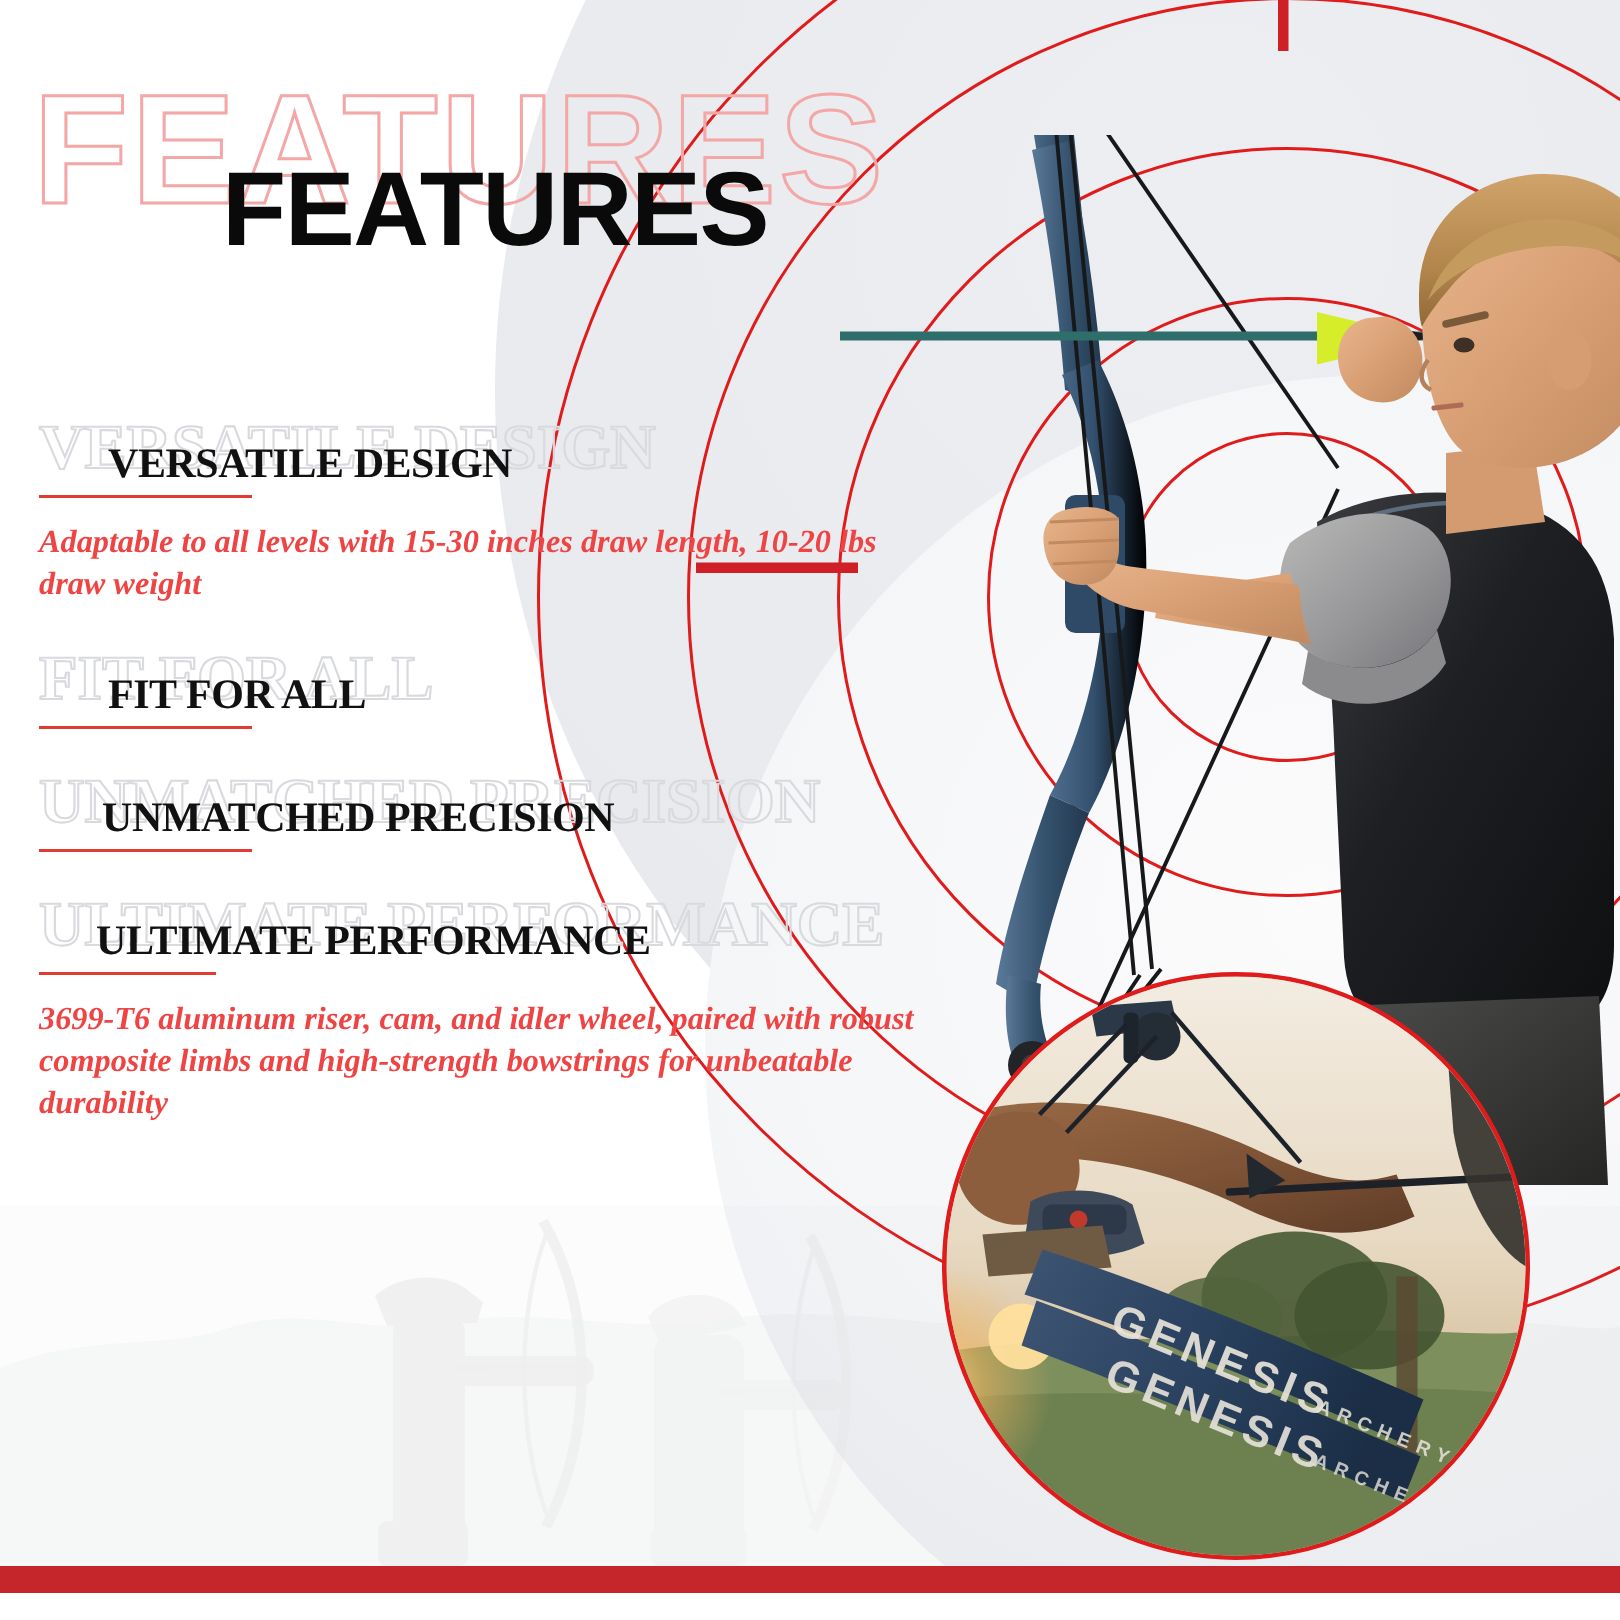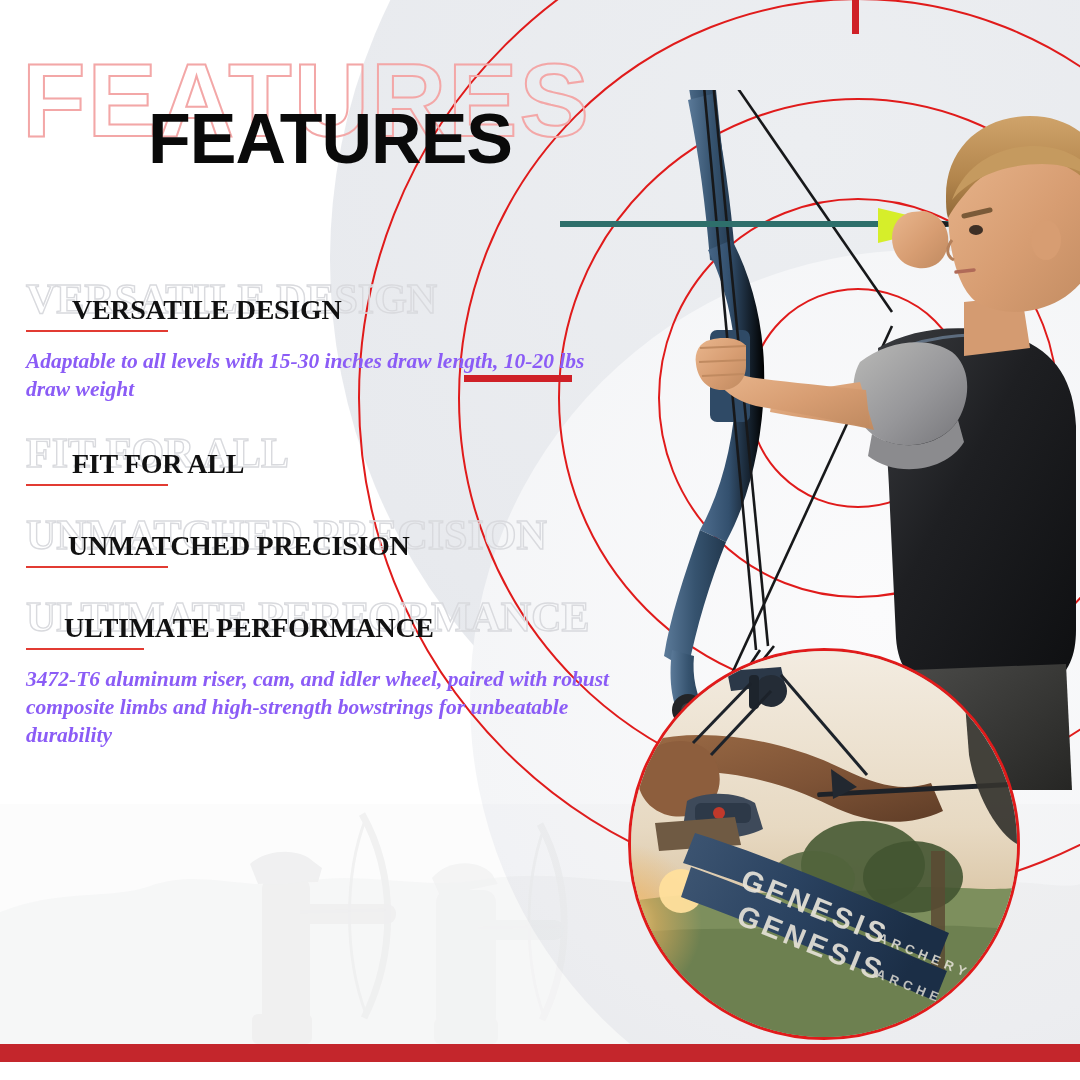--- a/index.html
+++ b/index.html
@@ -144,21 +144,21 @@
     left:26px; top:52px;
     width:142px; height:2px;
     background:#e23b32;
   }
   .feat-desc {
     margin:16px 0 0 26px;
     font-size:21.5px;
     font-style:italic;
     font-weight:bold;
     line-height:1.30;
-    color:#8b5cf6;
+    color:#ef4444;
     max-width:600px;
   }
 
   
   .f0 .feat-rule { width:142px; }
   .f1 .feat-rule { width:142px; }
   .f2 .feat-rule { width:142px; }
   .f3 .feat-rule { width:118px; }
   .f1 .feat-title { left:72px; }
   .f2 .feat-title { left:68px; }
@@ -458,18 +458,18 @@
         <div class="feat-rule"></div>
       </div>
     </div>
 
     <div class="feature f3">
       <div class="feat-head-wrap">
         <div class="feat-ghost">ULTIMATE PERFORMANCE</div>
         <div class="feat-title">ULTIMATE PERFORMANCE</div>
         <div class="feat-rule"></div>
       </div>
-      <p class="feat-desc">3472-T6 aluminum riser, cam, and idler wheel, paired with robust composite limbs and high-strength bowstrings for unbeatable durability</p>
+      <p class="feat-desc">3699-T6 aluminum riser, cam, and idler wheel, paired with robust composite limbs and high-strength bowstrings for unbeatable durability</p>
     </div>
 
   </div>
 
 </div>
 
 </body></html>

